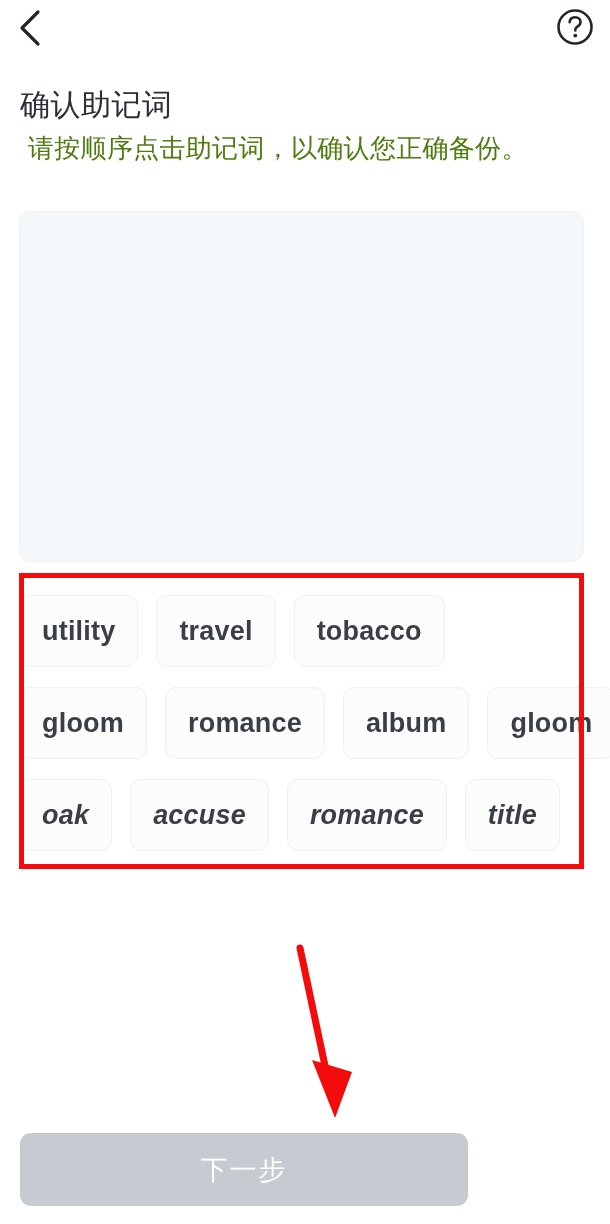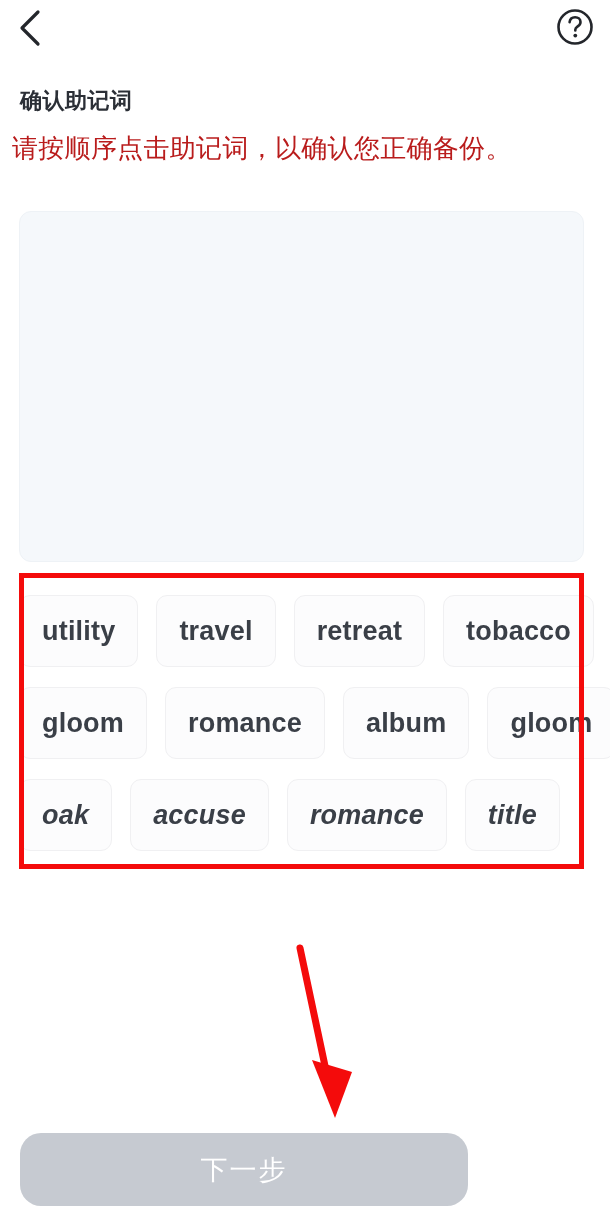--- a/index.html
+++ b/index.html
@@ -41,34 +41,34 @@
     display: flex;
     align-items: center;
     justify-content: center;
   }
 
   
   .page-title {
     position: absolute;
     left: 20px;
     top: 88px;
-    font-size: 22px;
-    font-weight: bold;
+    font-size: 30px;
+    font-weight: normal;
     color: #2b2f36;
     letter-spacing: 0.5px;
     line-height: 1.15;
     white-space: nowrap;
   }
   .page-subtitle {
     position: absolute;
-    left: 12px;
+    left: 28px;
     top: 133px;
     font-size: 26px;
     font-weight: normal;
-    color: #b91c1c;
+    color: #4d7c0f;
     letter-spacing: 0.3px;
     line-height: 1.2;
     white-space: nowrap;
   }
 
   
   .answer-panel {
     position: absolute;
     left: 19px;
     top: 211px;
@@ -141,21 +141,21 @@
   }
 
   
   .next-button {
     position: absolute;
     left: 20px;
     top: 1133px;
     width: 448px;
     height: 73px;
     background: #c6cad1;
-    border-radius: 21px;
+    border-radius: 11px;
     border: none;
     display: flex;
     align-items: center;
     justify-content: center;
     font-family: "Liberation Sans", "DejaVu Sans", sans-serif;
     font-size: 27px;
     color: #ffffff;
     letter-spacing: 2px;
     box-sizing: border-box;
     text-align: center;
@@ -185,21 +185,20 @@
 
 <div class="page-title">确认助记词</div>
 <div class="page-subtitle">请按顺序点击助记词，以确认您正确备份。</div>
 
 <div class="answer-panel"></div>
 
 <div class="chips-area">
   <div class="chip-row r1">
     <div class="chip">utility</div>
     <div class="chip">travel</div>
-    <div class="chip">retreat</div>
     <div class="chip">tobacco</div>
   </div>
   <div class="chip-row r2">
     <div class="chip">gloom</div>
     <div class="chip">romance</div>
     <div class="chip">album</div>
     <div class="chip">gloom</div>
   </div>
   <div class="chip-row r3">
     <div class="chip">oak</div>

